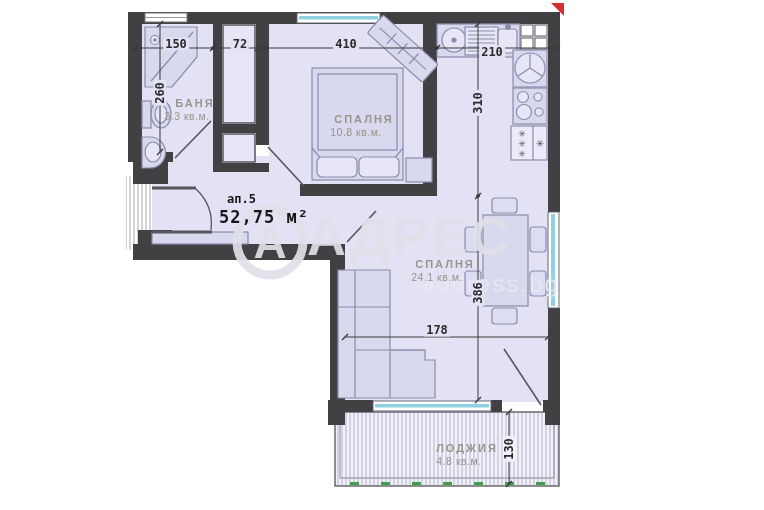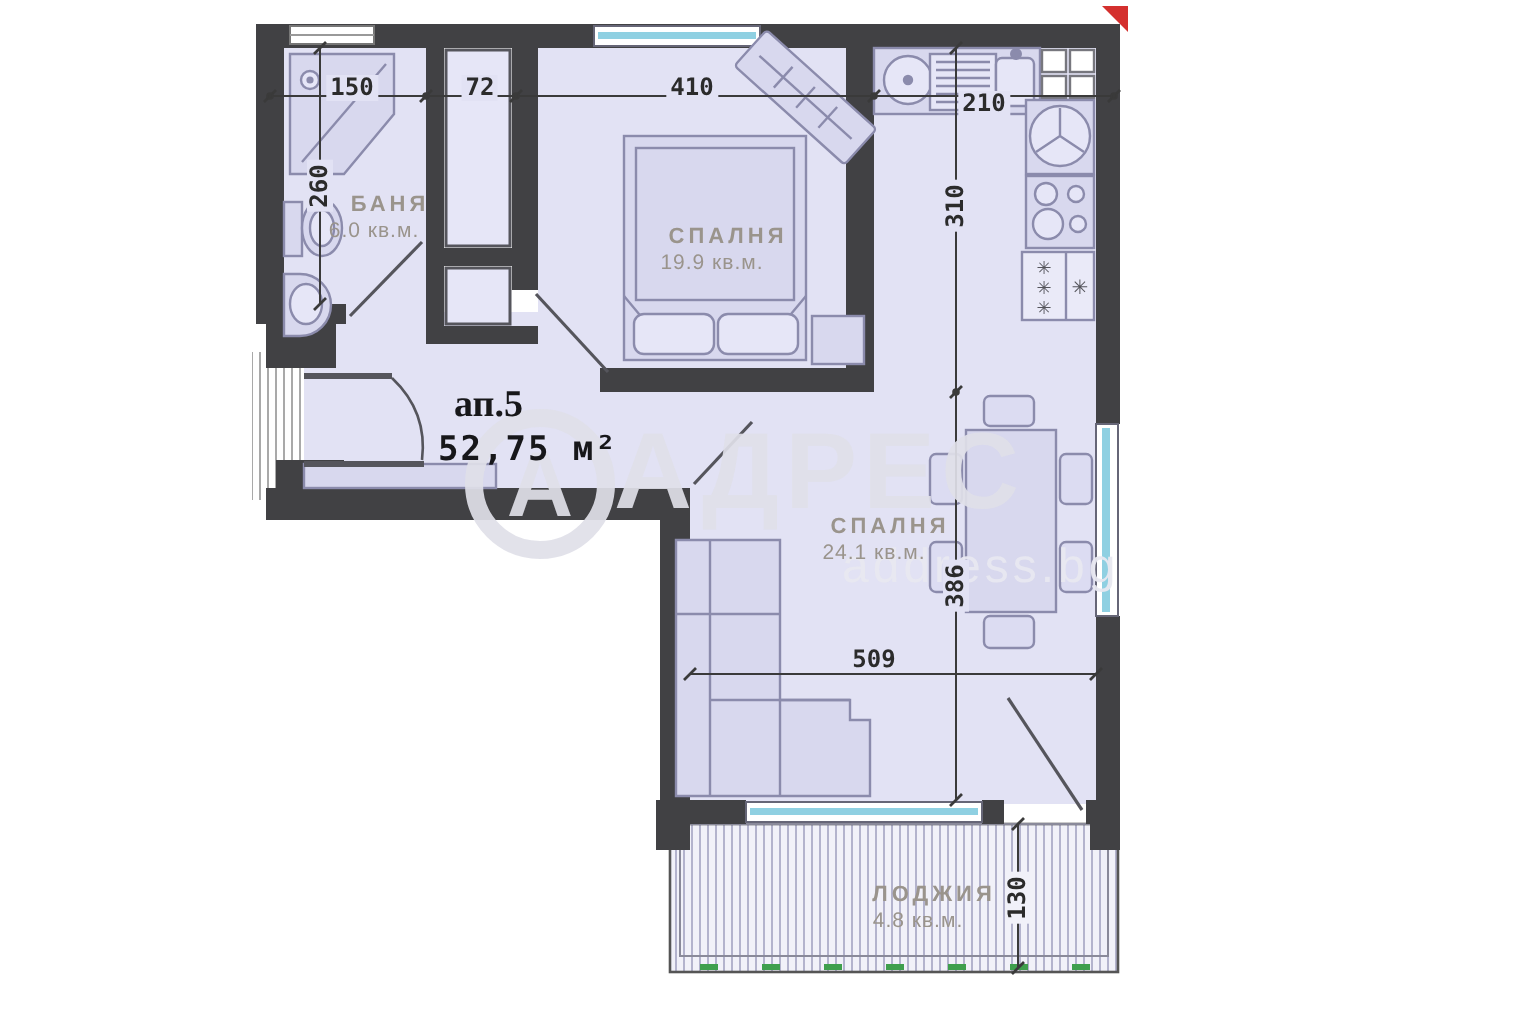--- a/index.html
+++ b/index.html
@@ -10,21 +10,21 @@
   .label{position:absolute;transform:translate(-50%,-50%);text-align:center;white-space:nowrap;z-index:4;}
   .room-name{font:700 11px "Liberation Sans",sans-serif;letter-spacing:2px;color:#9a948c;margin-left:16px;}
   .room-area{font:400 10.5px "Liberation Sans",sans-serif;letter-spacing:.5px;color:#9a948c;margin-top:1px;}
   .dim{position:absolute;transform:translate(-50%,-50%);z-index:4;
        font:700 12px "DejaVu Sans Mono",monospace;color:#2b2b2b;background:#e2e2f4;
        padding:0 2px;line-height:13px;white-space:nowrap;}
   .dim.rot{transform:translate(-50%,-50%) rotate(-90deg);}
   .dim.on-hatch{background:#f1f1f9;}
   .apt{position:absolute;left:219px;top:192px;z-index:4;color:#17171a;
        font-family:"DejaVu Sans Mono",monospace;white-space:nowrap;}
-  .apt .apt-no{font-size:19px;font-weight:700;margin-left:8px;font-family:Liberation Serif, serif;}
+  .apt .apt-no{font-size:12px;font-weight:700;margin-left:8px;}
   .apt .apt-area{font-size:17px;font-weight:700;margin-top:1px;letter-spacing:1px;}
   
   #watermark{position:absolute;left:0;top:0;width:764px;height:510px;z-index:3;pointer-events:none;}
   .wm-brand{position:absolute;left:307px;top:205px;font:700 54px "Liberation Sans",sans-serif;
             letter-spacing:3px;color:rgba(224,224,232,.92);}
   .wm-site{position:absolute;left:421px;top:270px;font:400 24px "Liberation Sans",sans-serif;
            letter-spacing:2px;color:rgba(232,232,240,.95);}
   .wm-logo{position:absolute;left:230px;top:202px;}
 </style>
 </head>
@@ -249,25 +249,25 @@
   <svg class="wm-logo" width="80" height="80" viewBox="0 0 80 80">
     <circle cx="40" cy="40" r="33" fill="none" stroke="rgba(224,224,232,.92)" stroke-width="9"></circle>
     <text x="40" y="56" text-anchor="middle" font-family="Liberation Sans, sans-serif" font-size="46" font-weight="bold" fill="rgba(224,224,232,.92)">А</text>
   </svg>
   <div class="wm-brand">АДРЕС</div>
   <div class="wm-site">address.bg</div>
 </div>
 
 <div class="label" style="left:187px;top:109px">
   <div class="room-name">БАНЯ</div>
-  <div class="room-area">6.0 кв.м.</div>
+  <div class="room-area">3.3 кв.м.</div>
 </div>
 <div class="label" style="left:356px;top:125px">
   <div class="room-name">СПАЛНЯ</div>
-  <div class="room-area">19.9 кв.м.</div>
+  <div class="room-area">10.8 кв.м.</div>
 </div>
 <div class="label" style="left:437px;top:270px">
   <div class="room-name">СПАЛНЯ</div>
   <div class="room-area">24.1 кв.м.</div>
 </div>
 <div class="label" style="left:459px;top:454px">
   <div class="room-name">ЛОДЖИЯ</div>
   <div class="room-area">4.8 кв.м.</div>
 </div>
 
@@ -276,16 +276,16 @@
   <div class="apt-area">52,75 м²</div>
 </div>
 
 <div class="dim" style="left:176px;top:44px">150</div>
 <div class="dim" style="left:240px;top:44px">72</div>
 <div class="dim" style="left:346px;top:44px">410</div>
 <div class="dim" style="left:492px;top:52px">210</div>
 <div class="dim rot" style="left:160px;top:93px">260</div>
 <div class="dim rot" style="left:478px;top:103px">310</div>
 <div class="dim rot" style="left:478px;top:293px">386</div>
-<div class="dim" style="left:437px;top:330px">509</div>
+<div class="dim" style="left:437px;top:330px">178</div>
 <div class="dim rot on-hatch" style="left:509px;top:449px">130</div>
 
 </div>
 
 </body></html>

